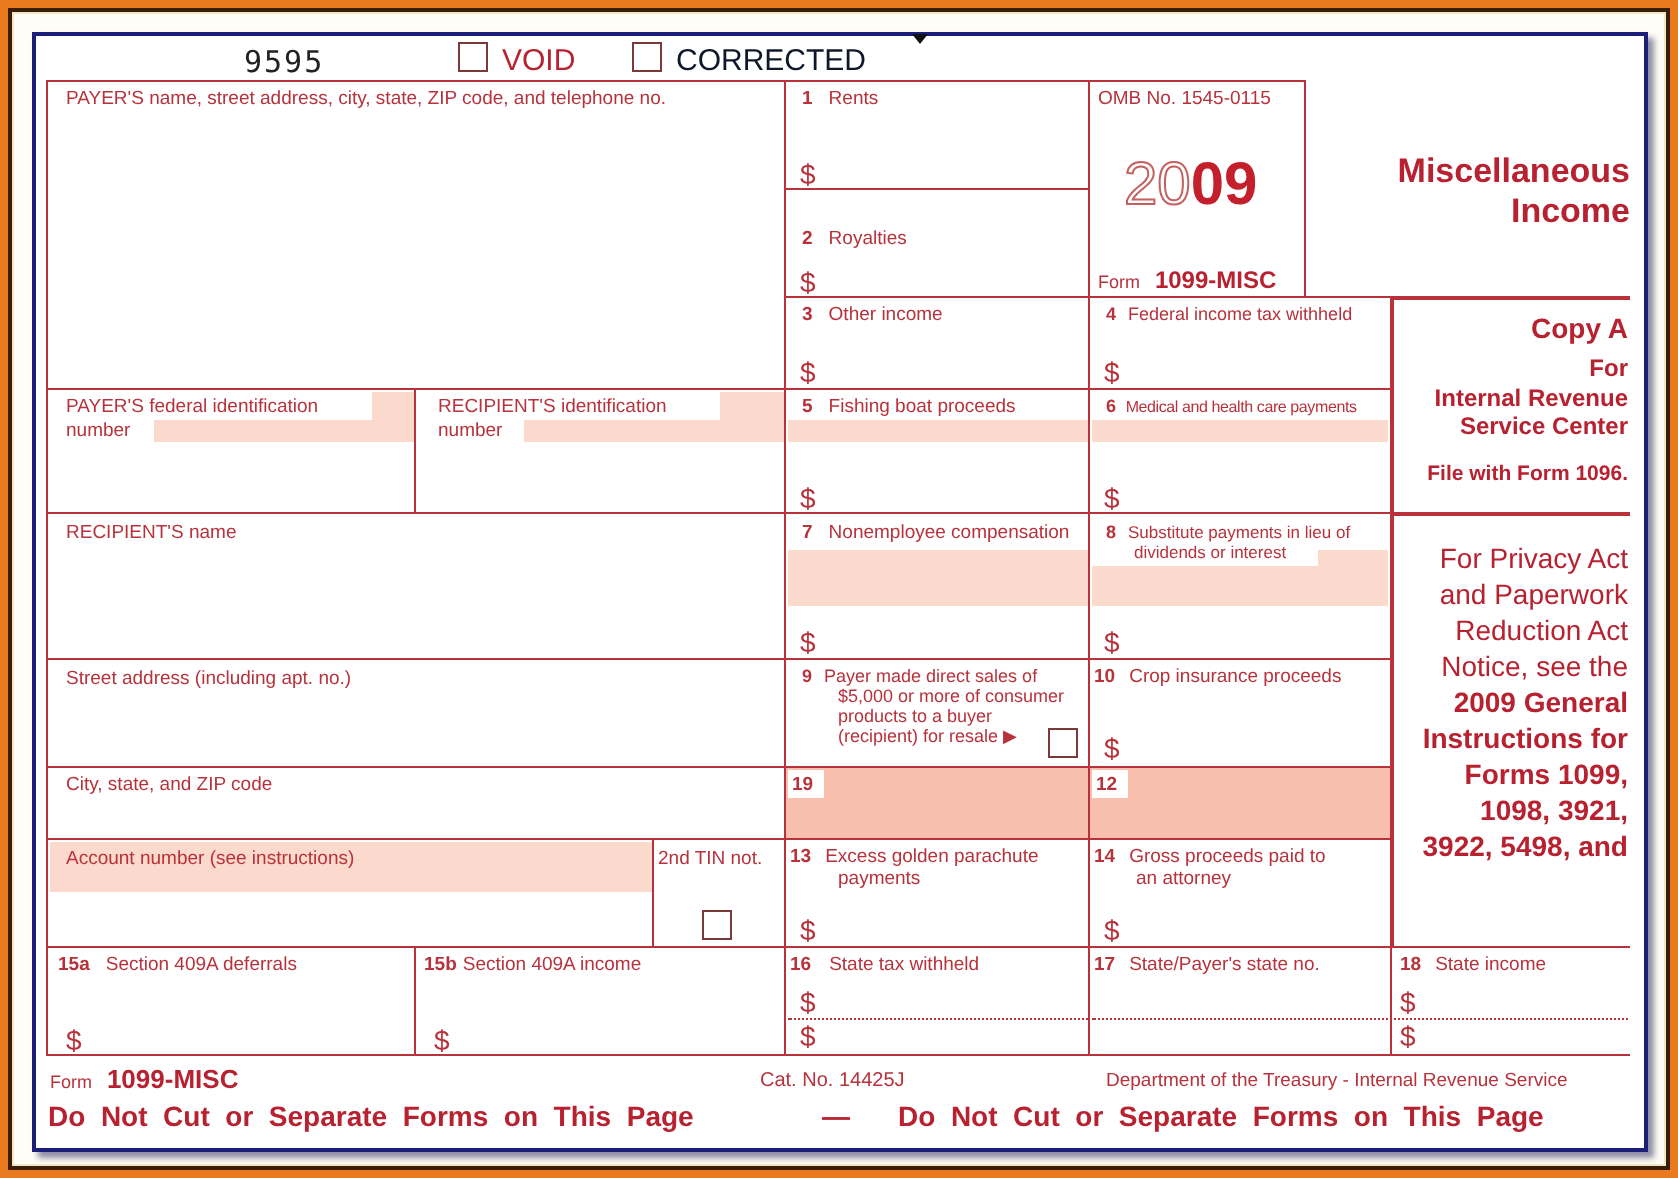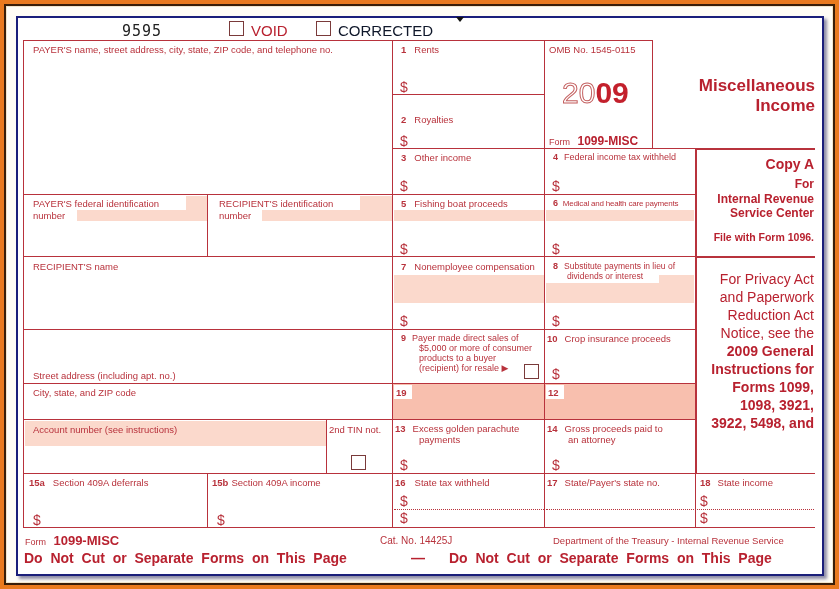--- a/index.html
+++ b/index.html
@@ -47,21 +47,21 @@
 <div class="cell" style="left:207px;top:194px;width:186px;height:63px;"></div>
 <div class="shade" style="left:360px;top:196px;width:32px;height:14px;"></div>
 <div class="shade" style="left:262px;top:210px;width:130px;height:11px;"></div>
 <div class="lbl" style="left:219px;top:198px;">RECIPIENT'S identification</div>
 <div class="lbl" style="left:219px;top:210px;">number</div>
 
 <div class="cell" style="left:23px;top:256px;width:370px;height:74px;"></div>
 <div class="lbl" style="left:33px;top:261px;">RECIPIENT'S name</div>
 
 <div class="cell" style="left:23px;top:329px;width:370px;height:55px;"></div>
-<div class="lbl" style="left:33px;top:334px;margin-top:36px;">Street address (including apt. no.)</div>
+<div class="lbl" style="left:33px;top:334px;">Street address (including apt. no.)</div>
 
 <div class="cell" style="left:23px;top:383px;width:370px;height:37px;"></div>
 <div class="lbl" style="left:33px;top:387px;">City, state, and ZIP code</div>
 
 <div class="cell" style="left:23px;top:419px;width:304px;height:55px;"></div>
 <div class="shade" style="left:25px;top:421px;width:301px;height:25px;"></div>
 <div class="lbl" style="left:33px;top:424px;">Account number (see instructions)</div>
 
 <div class="cell" style="left:326px;top:419px;width:67px;height:55px;"></div>
 <div class="lbl" style="left:329px;top:424px;">2nd TIN not.</div>

